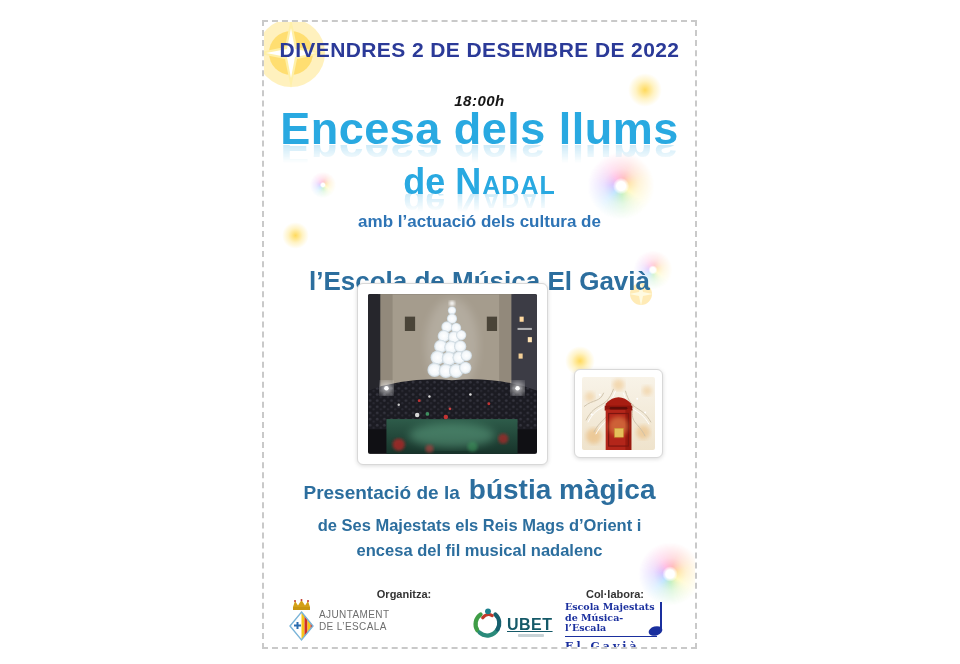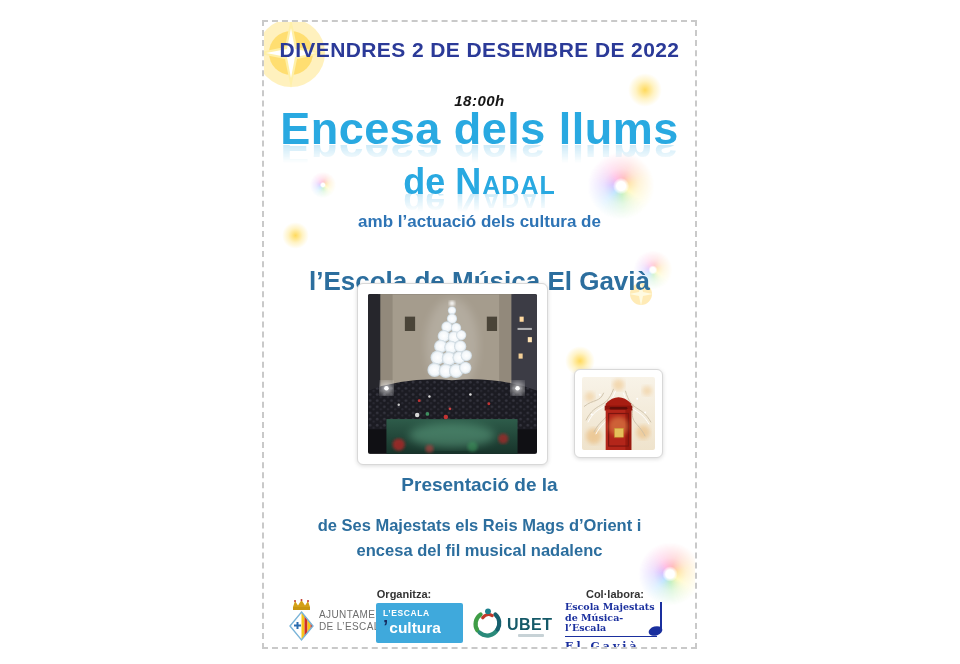--- a/index.html
+++ b/index.html
@@ -71,21 +71,21 @@
 
   #cultura{left:112px;top:581px;width:87px;height:40px;background:#3fa9dc;border-radius:2px;
     color:#fff;padding:5px 0 0 7px;box-sizing:border-box;}
   #cultura .l1{font-size:8.5px;font-weight:700;letter-spacing:.6px;}
   #cultura .row{display:flex;align-items:baseline;line-height:17px;}
   #cultura .comma{font-size:19px;font-weight:800;color:#16295e;margin-right:1px;}
   #cultura .l2{font-size:15.5px;font-weight:700;}
 
   #jubet{left:206px;top:583px;width:120px;height:40px;}
   #jubet .mark{position:absolute;left:0;top:0;}
-  #jubet .name{position:absolute;left:37px;top:11px;font-size:16px;font-weight:800;color:#155968;letter-spacing:.5px;}
+  #jubet .name{position:absolute;left:37px;top:11px;font-size:16px;font-weight:800;color:#155968;letter-spacing:.5px;text-decoration:underline;}
   #jubet .tagline{position:absolute;left:48px;top:29px;width:26px;height:3px;background:#c7d2d6;border-radius:1px;}
 
   #escola{left:301px;top:580px;width:96px;font-family:"DejaVu Serif", serif;color:#1a2f9e;}
   #escola .t{font-size:9.5px;font-weight:700;line-height:10.5px;}
   #escola .rule{border-bottom:1.6px solid #1a2f9e;margin-top:2px;width:92px;}
   #escola .gname{font-size:11px;font-weight:700;letter-spacing:3px;margin-top:3px;}
   #escola .note{position:absolute;right:-4px;top:-2px;}
 </style>
 </head>
 <body>
@@ -247,20 +247,21 @@
         <rect x="28" y="30.5" width="18" height="2.5" rx="1.2" fill="#5f0d08"></rect>
         <rect x="27" y="37" width="20" height="33" fill="none" stroke="#7c150f" stroke-width="1.2"></rect>
         <circle cx="37" cy="50" r="10" fill="#ffcf6e" opacity=".35" filter="url(#b3)"></circle>
         <rect x="33" y="52" width="9" height="9" fill="#e5c05a" stroke="#c49a2e" stroke-width=".5"></rect>
       </g>
     </svg>
   </div>
 
   <div class="abs ctr presentation" style="width:431px">
     <span class="pfx">Presentació de la</span>
+    <span class="big">bústia màgica</span>
   </div>
   <div class="abs ctr detail2">encesa del fil musical nadalenc</div>
   <div class="abs ctr detail1">de Ses Majestats els Reis Mags d’Orient i</div>
 
   <div class="abs org-label">Organitza:</div>
   <div class="abs col-label">Col·labora:</div>
 
   <svg id="crest" class="abs" viewBox="0 0 27 44">
     <path d="M5,9 L7,3 L10,7.5 L13.5,2 L17,7.5 L20,3 L22,9 Z" fill="#d4a017"></path>
     <rect x="5" y="9" width="17" height="3" fill="#c89612"></rect>
@@ -281,27 +282,20 @@
       <rect x="6" y="26.5" width="7" height="2" fill="#2a6db0"></rect>
       <rect x="8.5" y="24" width="2" height="7" fill="#2a6db0"></rect>
     </g>
     <path d="M13.5,14 L25,28 L13.5,42 L2,28 Z" fill="none" stroke="#7ab4d8" stroke-width="1.4"></path>
   </svg>
   <div class="abs" id="aj-text">
     <div>AJUNTAMENT</div>
     <div>DE L’ESCALA</div>
   </div>
 
-  <div class="abs" id="cultura">
-    <div class="l1">L’ESCALA</div>
-    <div class="row">
-      <span class="comma">’</span>
-      <span class="l2">cultura</span>
-    </div>
-  </div>
 
   <div class="abs" id="jubet">
     <svg class="mark" width="36" height="36" viewBox="0 0 34 34">
       <path d="M7,24 A11,11 0 0 1 10,9" stroke="#3f9d46" stroke-width="4" fill="none" stroke-linecap="round"></path>
       <path d="M9,26 A11,11 0 0 0 26,23" stroke="#2a8a7a" stroke-width="4" fill="none" stroke-linecap="round"></path>
       <path d="M26,23 A11,11 0 0 0 24,9" stroke="#16606e" stroke-width="4" fill="none" stroke-linecap="round"></path>
       <path d="M12,12 A7,7 0 0 1 21,10" stroke="#c0392b" stroke-width="3" fill="none" stroke-linecap="round"></path>
       <circle cx="17" cy="6" r="2.8" fill="#1b7f8c"></circle>
     </svg>
     <span class="name">UBET</span>

